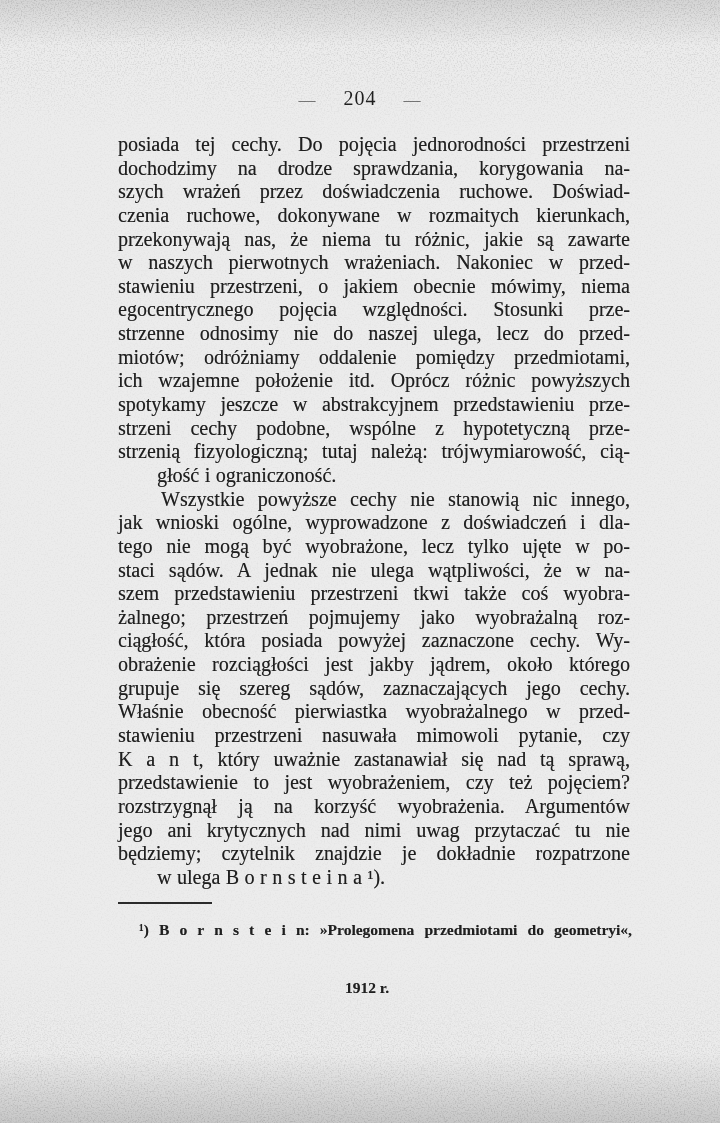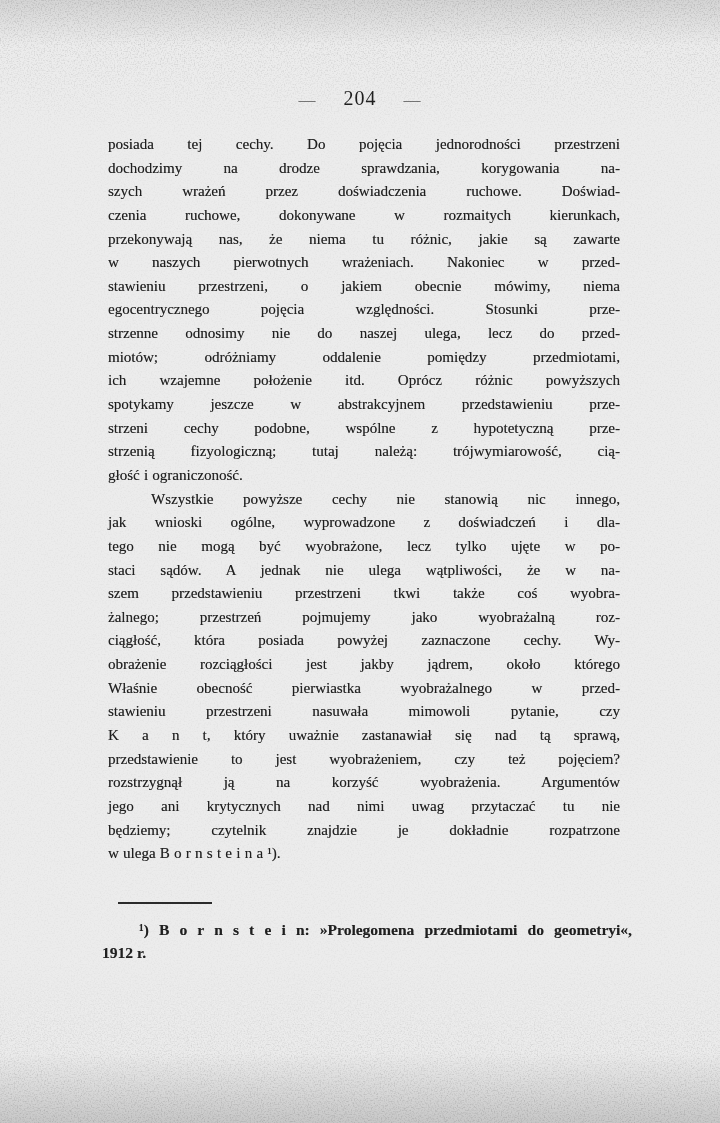--- a/index.html
+++ b/index.html
@@ -26,47 +26,47 @@
   .content { position: relative; z-index: 2; }
 
   .header {
     position: absolute; top: 87px; left: 0; width: 720px;
     display: flex; justify-content: center; align-items: baseline; gap: 27px;
     font-size: 20px; letter-spacing: 1px;
   }
   .header .dash { opacity: 0.7; font-size: 17px; }
 
   .body-text {
-    position: absolute; left: 108px; top: 133px; width: 512px;
-    font-size: 15px; line-height: 23.65px;
+    position: absolute; left: 118px; top: 133px; width: 512px;
+    font-size: 20px; line-height: 23.65px;
     text-align: justify;
     text-shadow: 0.2px 0.2px 0.5px rgba(25,25,25,0.5);
     word-spacing: 0.5px;
   }
   .line {
     text-align: justify;
     text-align-last: justify;
     height: 23.65px;
     overflow: visible;
     white-space: normal;
   }
-  .para .line:last-child { text-align-last: left; }
+  .para .line:last-child { text-align-last: left; margin-left: 39px; }
   .para2 .line:first-child { text-indent: 43px; font-family: Liberation Serif, serif; }
 
   .fn-rule {
     position: absolute; left: 118px; top: 902px; width: 94px; height: 2px;
     background: #2b2b2b;
   }
   .footnote {
     position: absolute; left: 102px; top: 919px; width: 530px;
     font-size: 15.5px; font-weight: 700; line-height: 22.5px;
     text-shadow: 0.2px 0.2px 0.5px rgba(25,25,25,0.4);
   }
   .footnote .fn-line1 { text-indent: 37px; text-align: justify; text-align-last: justify; }
-  .footnote .fn-line2 { text-align: left; }
+  .footnote .fn-line2 { text-align: center; margin-top: 35px; }
 </style>
 </head>
 <body>
 
 <div class="page">
 
   <svg class="noise" width="720" height="1123" viewBox="0 0 720 1123" xmlns="http://www.w3.org/2000/svg" aria-hidden="true">
     <defs>
       <filter id="speck" x="0%" y="0%" width="100%" height="100%">
         <feTurbulence type="fractalNoise" baseFrequency="0.7" numOctaves="2" seed="11" stitchTiles="stitch"></feTurbulence>
@@ -120,20 +120,21 @@
         </div>
       <div class="para para2">
           <div class="line">Wszystkie powyższe cechy nie stanowią nic innego,</div>
           <div class="line">jak wnioski ogólne, wyprowadzone z doświadczeń i dla-</div>
           <div class="line">tego nie mogą być wyobrażone, lecz tylko ujęte w po-</div>
           <div class="line">staci sądów. A jednak nie ulega wątpliwości, że w na-</div>
           <div class="line">szem przedstawieniu przestrzeni tkwi także coś wyobra-</div>
           <div class="line">żalnego; przestrzeń pojmujemy jako wyobrażalną roz-</div>
           <div class="line">ciągłość, która posiada powyżej zaznaczone cechy. Wy-</div>
           <div class="line">obrażenie rozciągłości jest jakby jądrem, około którego</div>
+          <div class="line">grupuje się szereg sądów, zaznaczających jego cechy.</div>
           <div class="line">Właśnie obecność pierwiastka wyobrażalnego w przed-</div>
           <div class="line">stawieniu przestrzeni nasuwała mimowoli pytanie, czy</div>
           <div class="line">K a n t, który uważnie zastanawiał się nad tą sprawą,</div>
           <div class="line">przedstawienie to jest wyobrażeniem, czy też pojęciem?</div>
           <div class="line">rozstrzygnął ją na korzyść wyobrażenia. Argumentów</div>
           <div class="line">jego ani krytycznych nad nimi uwag przytaczać tu nie</div>
           <div class="line">będziemy; czytelnik znajdzie je dokładnie rozpatrzone</div>
           <div class="line">w ulega B o r n s t e i n a ¹).</div>
         </div>
     </div>

